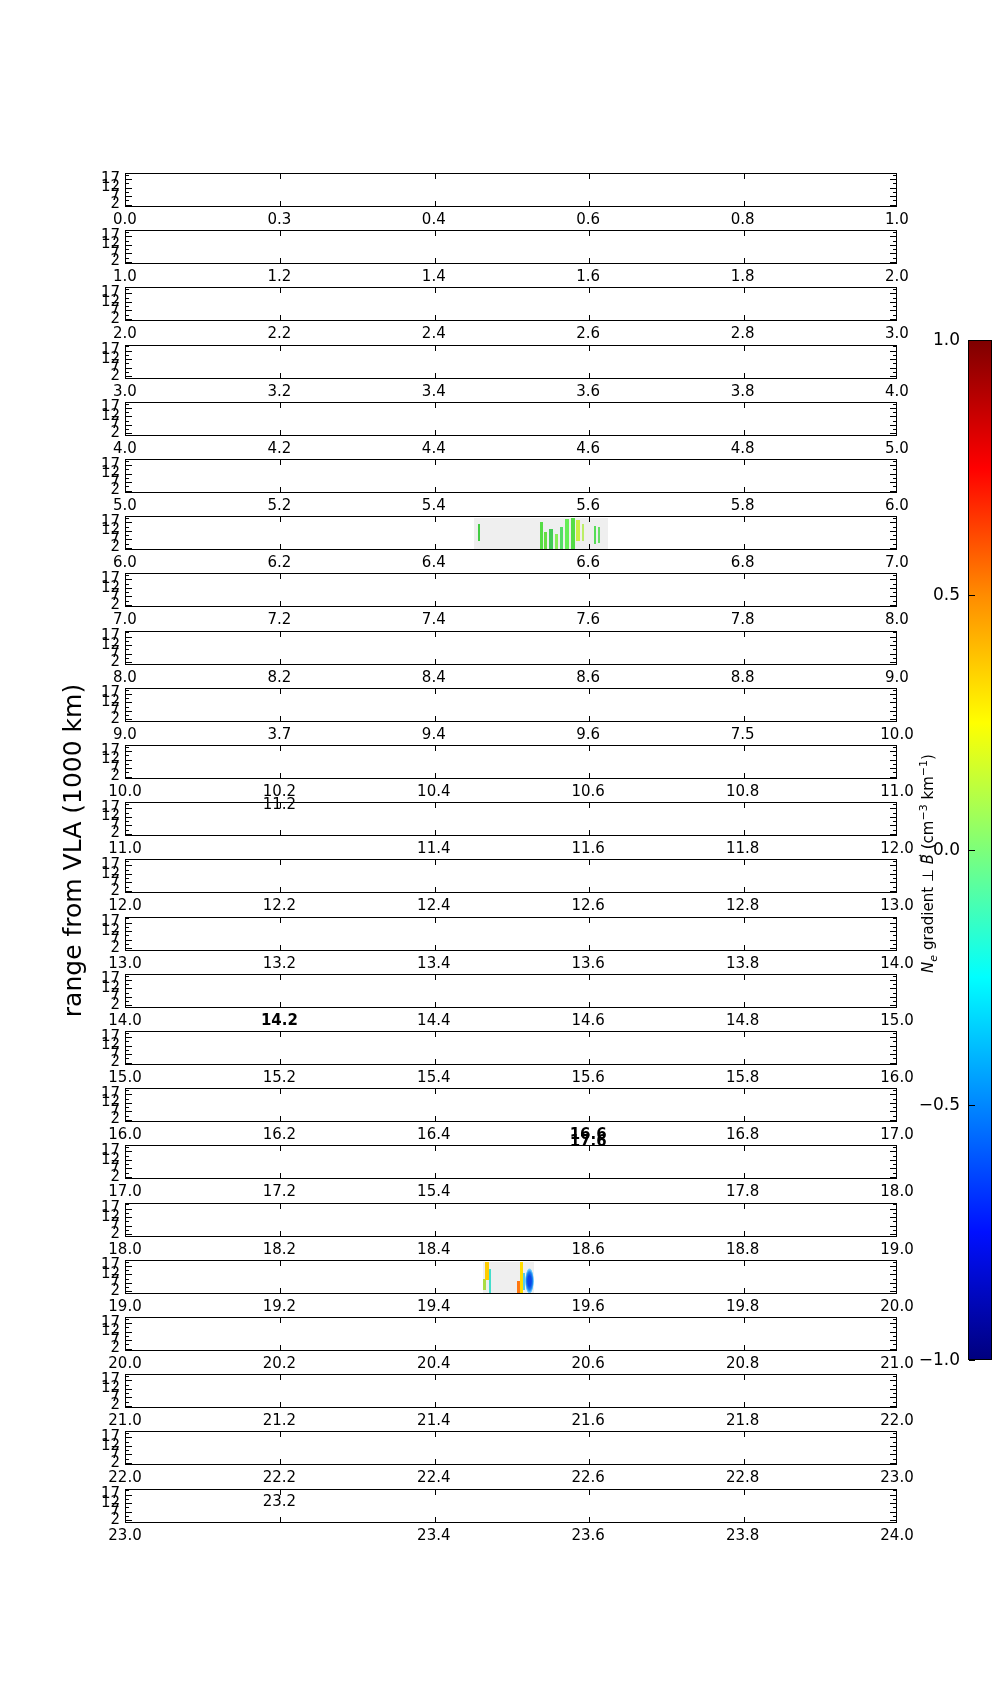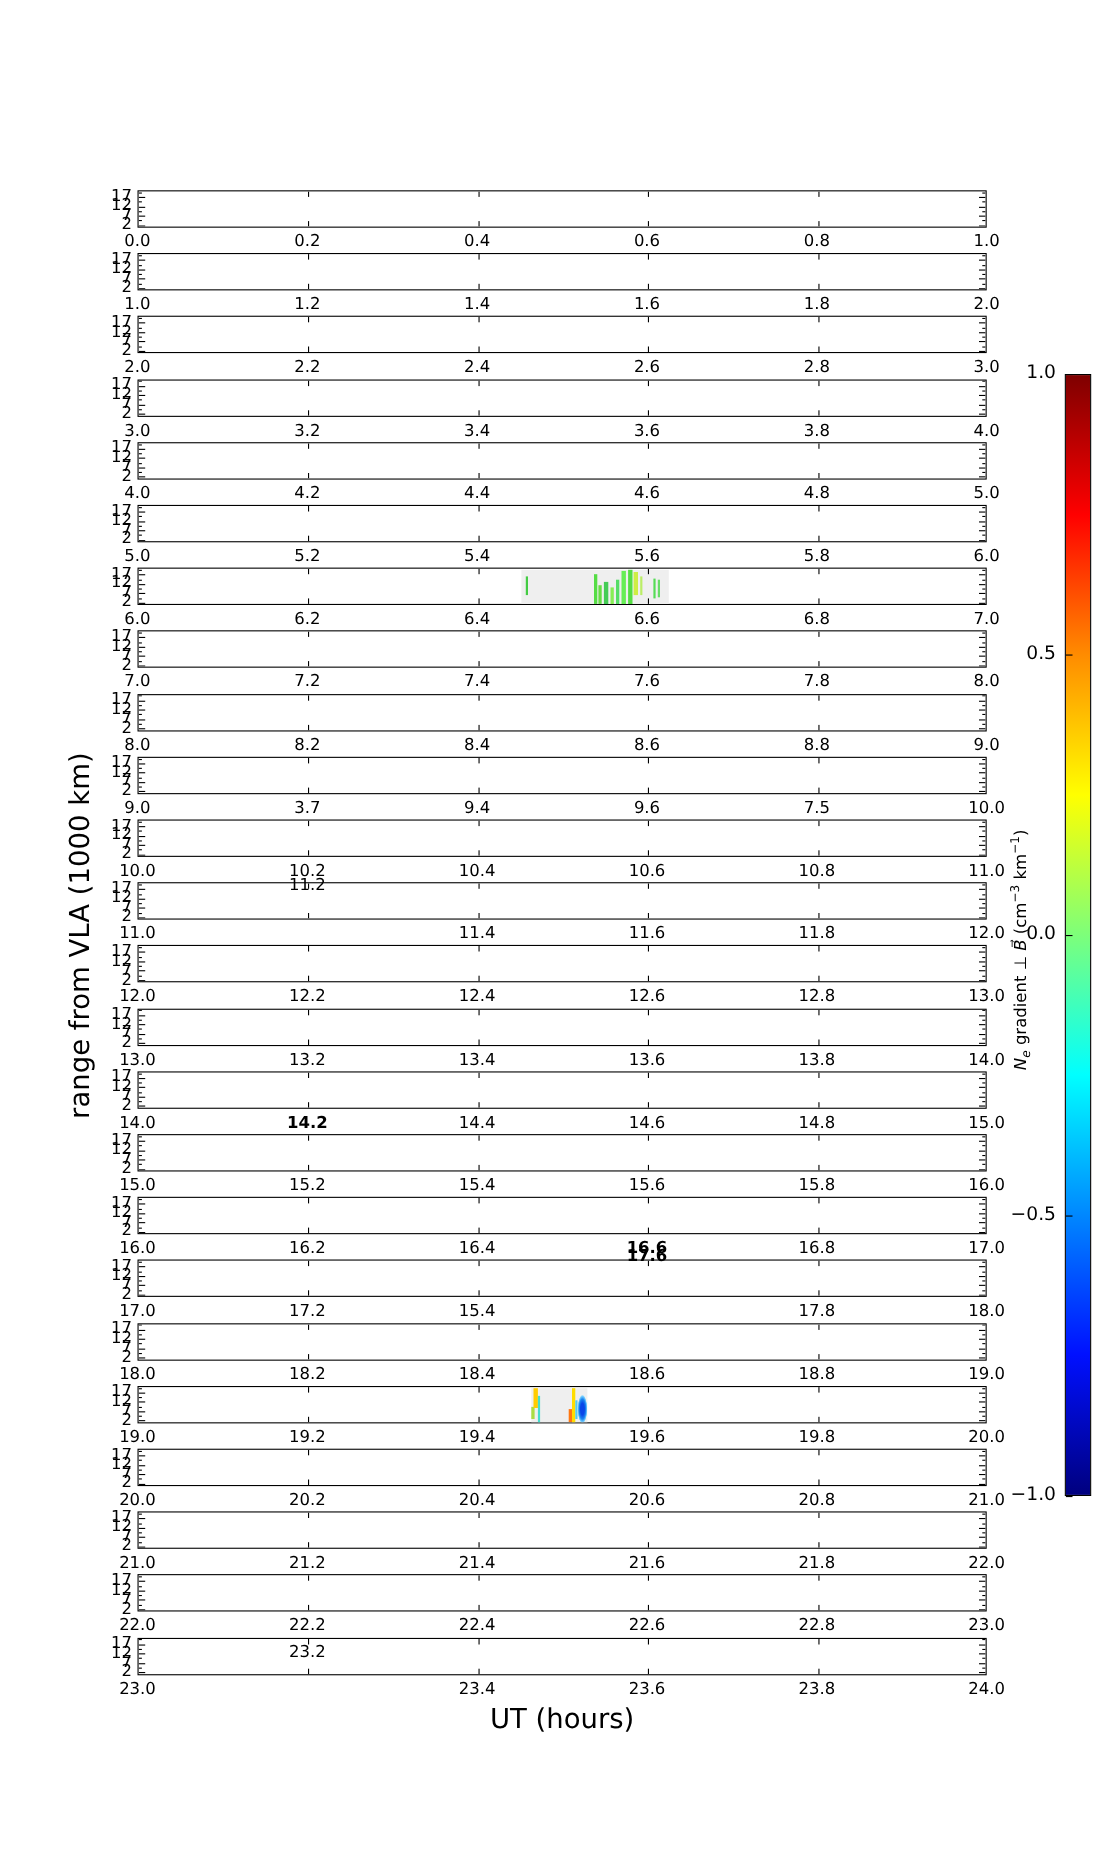--- a/index.html
+++ b/index.html
@@ -27,21 +27,20 @@
      font-size:15px;transform:rotate(-90deg);white-space:nowrap;}
   .cb-label .it, .cb-label sub, .cb-label sup{font-style:italic;}
   .cb-label sub{font-size:11px;}
   .cb-label sup{font-size:11px;font-style:normal;}
 </style>
 </head>
 <body>
 
 <div id="fig">
   <div class="yaxis-label">range from VLA (1000 km)</div>
-  <div class="xaxis-label">UT (hours)</div>
 
   <div id="strips">
       <div class="strip" style="left: 125px; top: 173px; width: 772px; height: 34px;">
         <div class="tkx" style="left: 154.4px; top: 0px; height: 5px;"></div>
         <div class="tkx" style="left: 154.4px; bottom: 0px; height: 5px;"></div>
         <div class="tkx" style="left: 308.8px; top: 0px; height: 5px;"></div>
         <div class="tkx" style="left: 308.8px; bottom: 0px; height: 5px;"></div>
         <div class="tkx" style="left: 463.2px; top: 0px; height: 5px;"></div>
         <div class="tkx" style="left: 463.2px; bottom: 0px; height: 5px;"></div>
         <div class="tkx" style="left: 617.6px; top: 0px; height: 5px;"></div>
@@ -61,21 +60,21 @@
         <div class="tky" style="left: 0px; top: 17.9px; width: 3px;"></div>
         <div class="tky" style="right: 0px; top: 17.9px; width: 3px;"></div>
         <div class="tky" style="left: 0px; top: 26.4px; width: 3px;"></div>
         <div class="tky" style="right: 0px; top: 26.4px; width: 3px;"></div>
       </div>
       <div class="ylab" style="left: 82px; top: 170.6px;">17</div>
       <div class="ylab" style="left: 82px; top: 179.1px;">12</div>
       <div class="ylab" style="left: 82px; top: 187.6px;">7</div>
       <div class="ylab" style="left: 82px; top: 196.1px;">2</div>
       <div class="xlab" style="left: 93px; top: 212px;">0.0</div>
-      <div class="xlab" style="left: 247.4px; top: 212px;">0.2</div>
+      <div class="xlab" style="left: 247.4px; top: 212px;">0.3</div>
       <div class="xlab" style="left: 401.8px; top: 212px;">0.4</div>
       <div class="xlab" style="left: 556.2px; top: 212px;">0.6</div>
       <div class="xlab" style="left: 710.6px; top: 212px;">0.8</div>
       <div class="xlab" style="left: 865px; top: 212px;">1.0</div>
       <div class="strip" style="left: 125px; top: 230.2px; width: 772px; height: 34px;">
         <div class="tkx" style="left: 154.4px; top: 0px; height: 5px;"></div>
         <div class="tkx" style="left: 154.4px; bottom: 0px; height: 5px;"></div>
         <div class="tkx" style="left: 308.8px; top: 0px; height: 5px;"></div>
         <div class="tkx" style="left: 308.8px; bottom: 0px; height: 5px;"></div>
         <div class="tkx" style="left: 463.2px; top: 0px; height: 5px;"></div>

